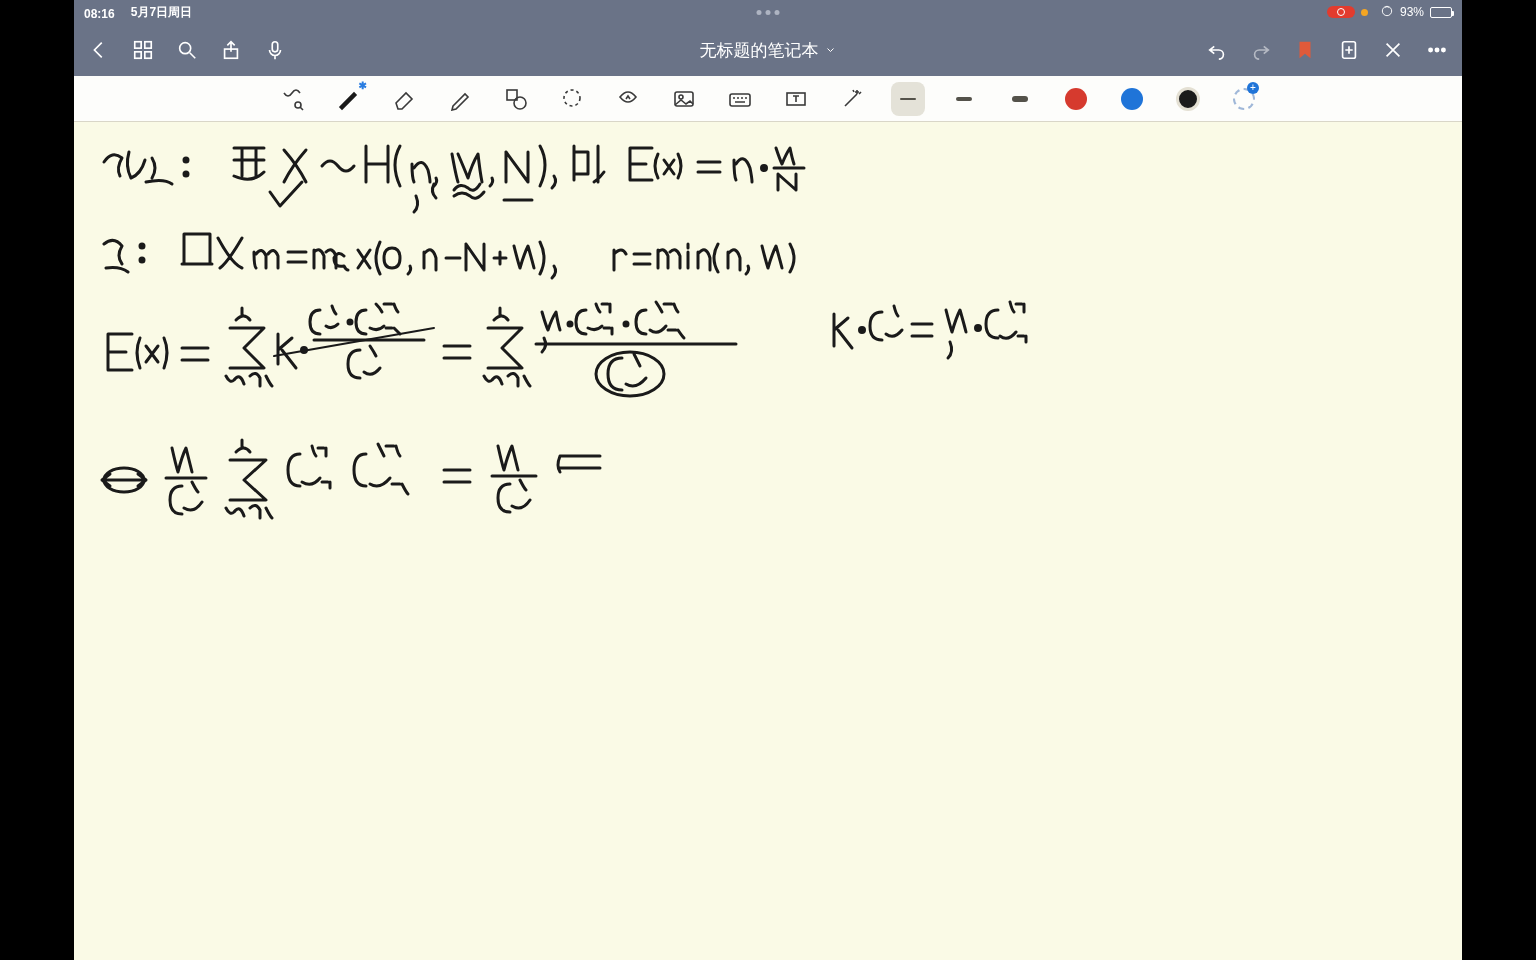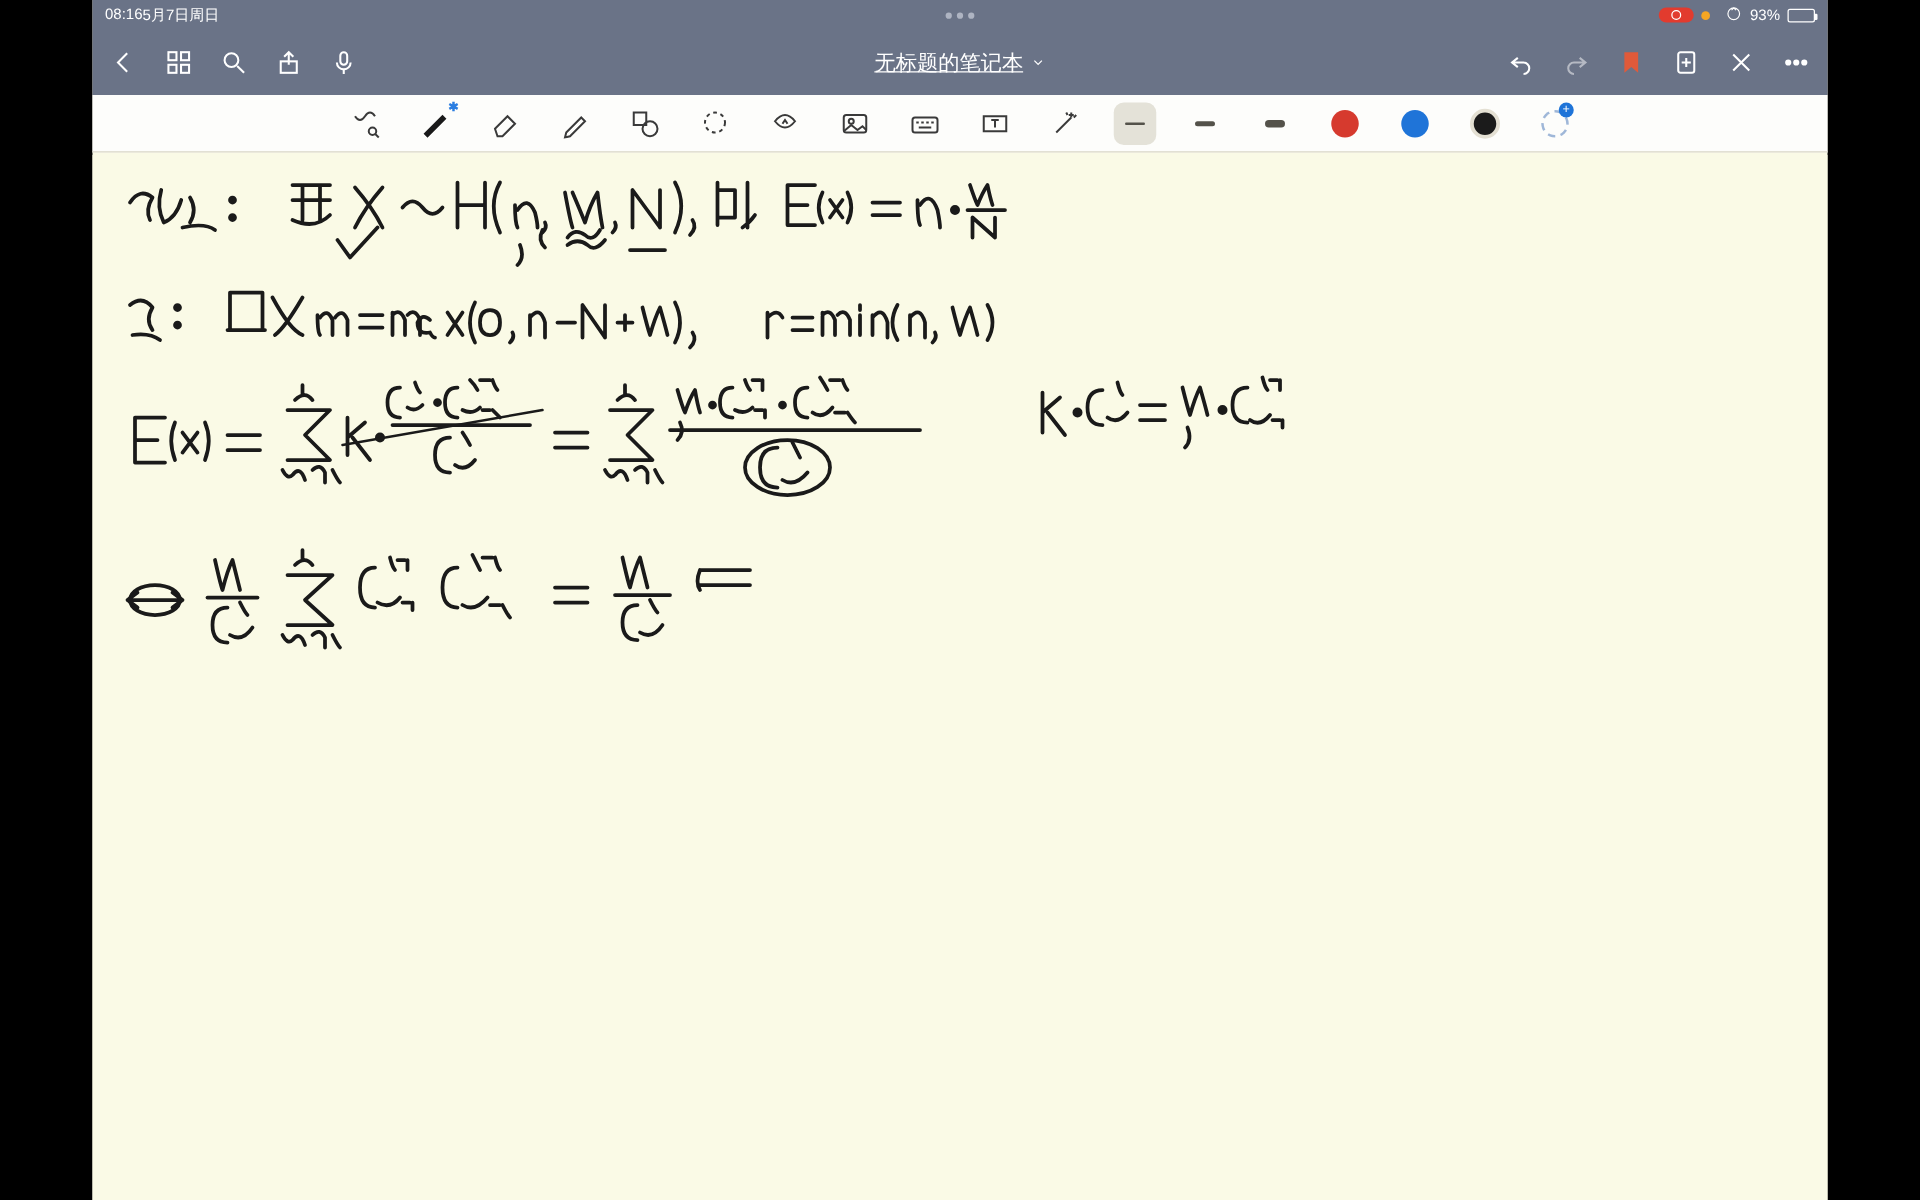--- a/index.html
+++ b/index.html
@@ -5,37 +5,37 @@
   * { margin: 0; padding: 0; box-sizing: border-box; }
   html, body { width: 1536px; height: 960px; overflow: hidden; font-family: -apple-system, "Helvetica Neue", Arial, sans-serif; }
   body { background: #000; display: flex; justify-content: center; }
   .device { width: 1388px; height: 960px; background: #fafae6; position: relative; }
 
   
   .status-bar {
     height: 24px; background: #6a7387; color: #fff; font-size: 12px;
     display: flex; align-items: center; padding: 0 10px; position: relative;
   }
-  .status-left { display: flex; gap: 0; align-items: flex-start; }
+  .status-left { display: flex; gap: 16px; align-items: flex-end; font-weight: bold; }
   .status-center { position: absolute; left: 50%; transform: translateX(-50%); display: flex; gap: 4px; }
   .status-center .dot { width: 5px; height: 5px; border-radius: 50%; background: #aeb4c2; }
   .status-right { margin-left: auto; display: flex; align-items: center; gap: 6px; }
   .rec-pill { background: #e23b2e; border-radius: 10px; padding: 2px 10px; display: flex; align-items: center; }
   .rec-dot { width: 8px; height: 8px; border-radius: 50%; border: 1.5px solid #fff; display:inline-block; }
   .orange-dot { width: 7px; height: 7px; border-radius: 50%; background: #f5a623; }
   .battery { width: 22px; height: 11px; border: 1px solid #fff; border-radius: 2px; position: relative; }
   .battery::after { content:""; position:absolute; right:-3px; top:3px; width:2px; height:5px; background:#fff; border-radius:0 1px 1px 0;}
   .battery-fill { height: 100%; width: 38%; background: #fff; }
 
   
   .nav-bar {
     height: 52px; background: #6a7387; color: #fff;
     display: flex; align-items: center; padding: 0 14px; gap: 22px; position: relative;
   }
-  .nav-center { position: absolute; left: 50%; transform: translateX(-50%); display: flex; align-items: center; gap: 6px; font-size: 17px; text-decoration: underline; }
+  .nav-center { position: absolute; left: 50%; transform: translateX(-50%); display: flex; align-items: center; gap: 6px; font-size: 17px; }
   .nav-right { margin-left: auto; display: flex; align-items: center; gap: 22px; }
   .nav-icon { width: 22px; height: 22px; display: flex; align-items: center; justify-content: center; cursor: pointer; }
   .nav-icon svg { width: 22px; height: 22px; stroke: #fff; fill: none; stroke-width: 1.8; }
 
   
   .toolbar {
     height: 46px; background: #fdfdfb; border-bottom: 1px solid #d9d6c8;
     display: flex; align-items: center; justify-content: center; gap: 22px;
     position: relative;
   }

